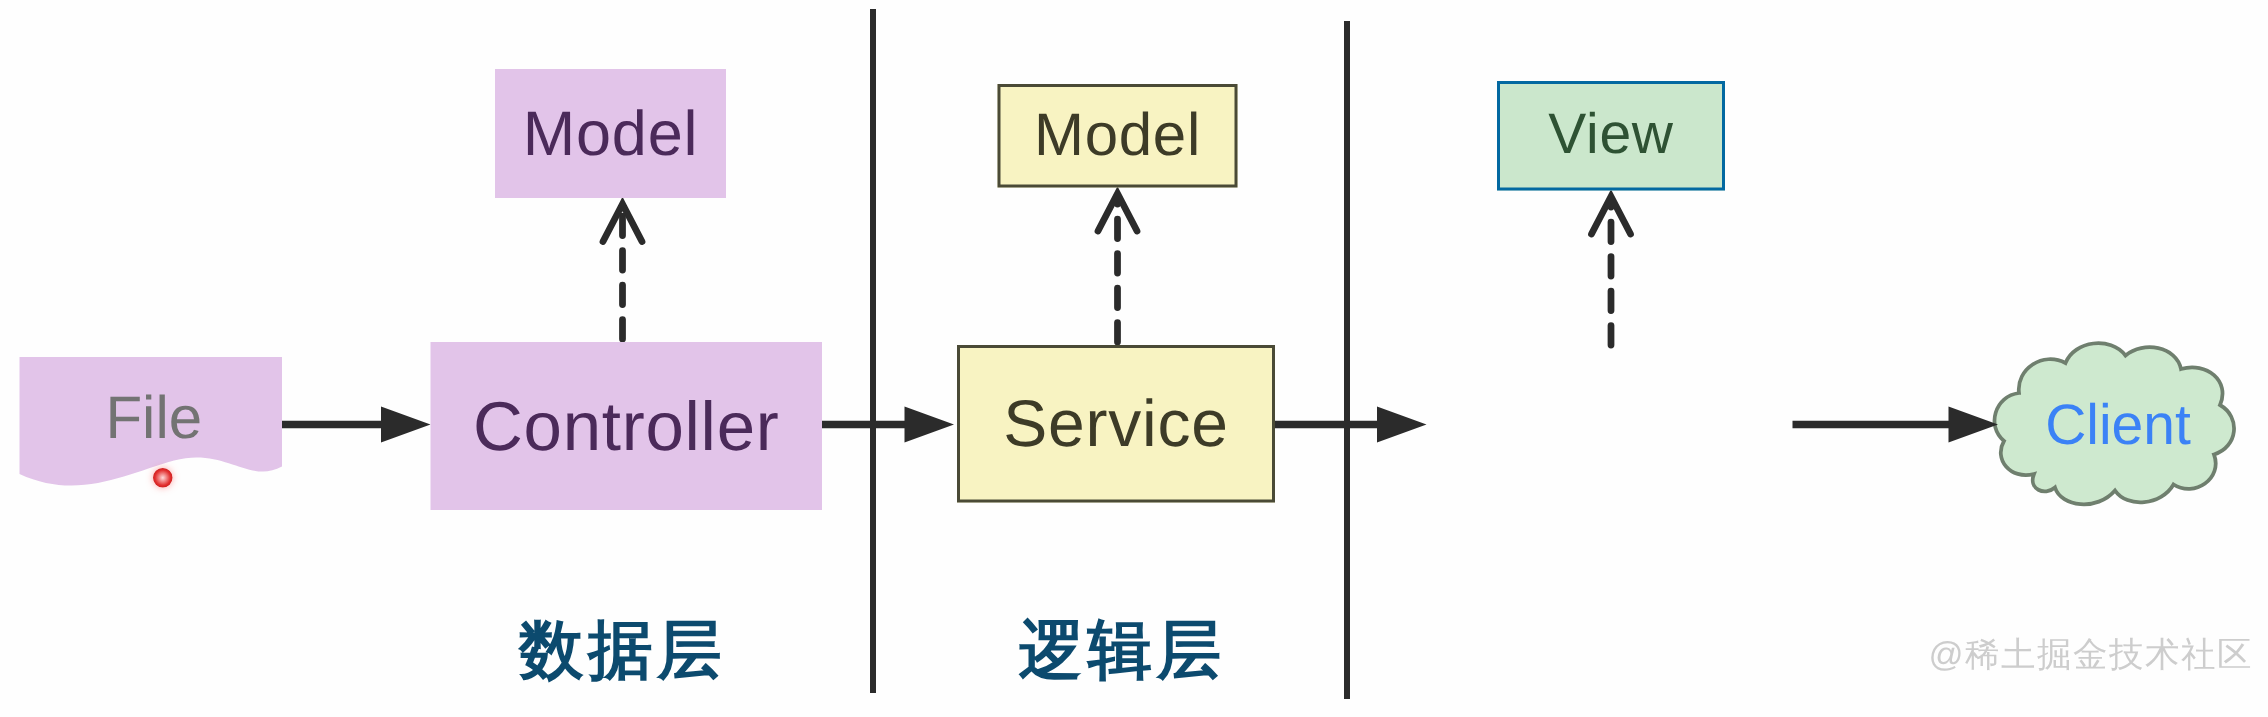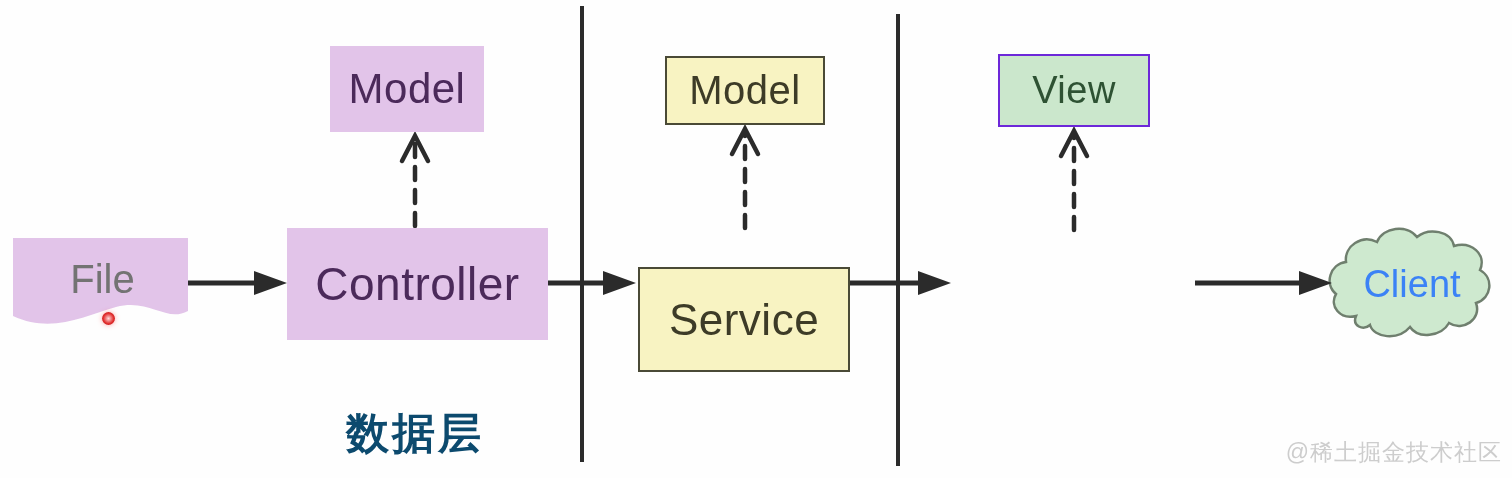--- a/index.html
+++ b/index.html
@@ -32,21 +32,21 @@
     background: #e2c4e9;
     color: #4b2a5a;
   }
   .node-yellow {
     background: #f8f3c2;
     border: 2px solid #4a4a36;
     color: #3d3b27;
   }
   .node-green {
     background: #cbe7cc;
-    border: 2px solid #6d28d9;
+    border: 2px solid #0369a1;
     color: #2e5233;
   }
 
   .shape-label {
     position: absolute;
     display: flex;
     align-items: center;
     justify-content: center;
     font-size: 40px;
     pointer-events: none;
@@ -61,21 +61,21 @@
     font-weight: 600;
     color: #0c4a6e;
     letter-spacing: 3px;
     white-space: nowrap;
     margin-top: 12px;
   }
 
   .watermark {
     position: absolute;
     right: 10px;
-    bottom: 10px;
+    bottom: 26px;
     font-size: 23px;
     color: #cdcdcd;
     letter-spacing: 1px;
   }
 
   .red-dot {
     position: absolute;
     left: 102px;
     top: 312px;
     width: 13px;
@@ -148,36 +148,37 @@
   </div>
 
   <div class="node node-purple" style="left:287px; top:228px; width:261px; height:112px; font-size:46px;">
     <span>Controller</span>
   </div>
 
   <div class="node node-yellow" style="left:665px; top:56px; width:160px; height:69px; font-size:40px;">
     <span>Model</span>
   </div>
 
-  <div class="node node-yellow" style="left:638px; top:230px; width:212px; height:105px; font-size:44px;margin-top:37px;">
+  <div class="node node-yellow" style="left:638px; top:230px; width:212px; height:105px; font-size:44px;">
     <span>Service</span>
   </div>
 
   <div class="node node-green" style="left:998px; top:54px; width:152px; height:73px; font-size:38px;">
     <span>View</span>
   </div>
 
 
   <div class="shape-label file-label" style="left:20px; top:244px; width:165px; height:70px;">
     <span>File</span>
   </div>
 
   <div class="shape-label client-label" style="left:1337px; top:250px; width:150px; height:68px;">
     <span>Client</span>
   </div>
 
   <div class="red-dot"></div>
 
   <div class="layer-label" style="left:415px; top:393px;">数据层</div>
+  <div class="layer-label" style="left:748px; top:393px;">逻辑层</div>
 
   <div class="watermark">@稀土掘金技术社区</div>
 
 </div>
 
 </body></html>

